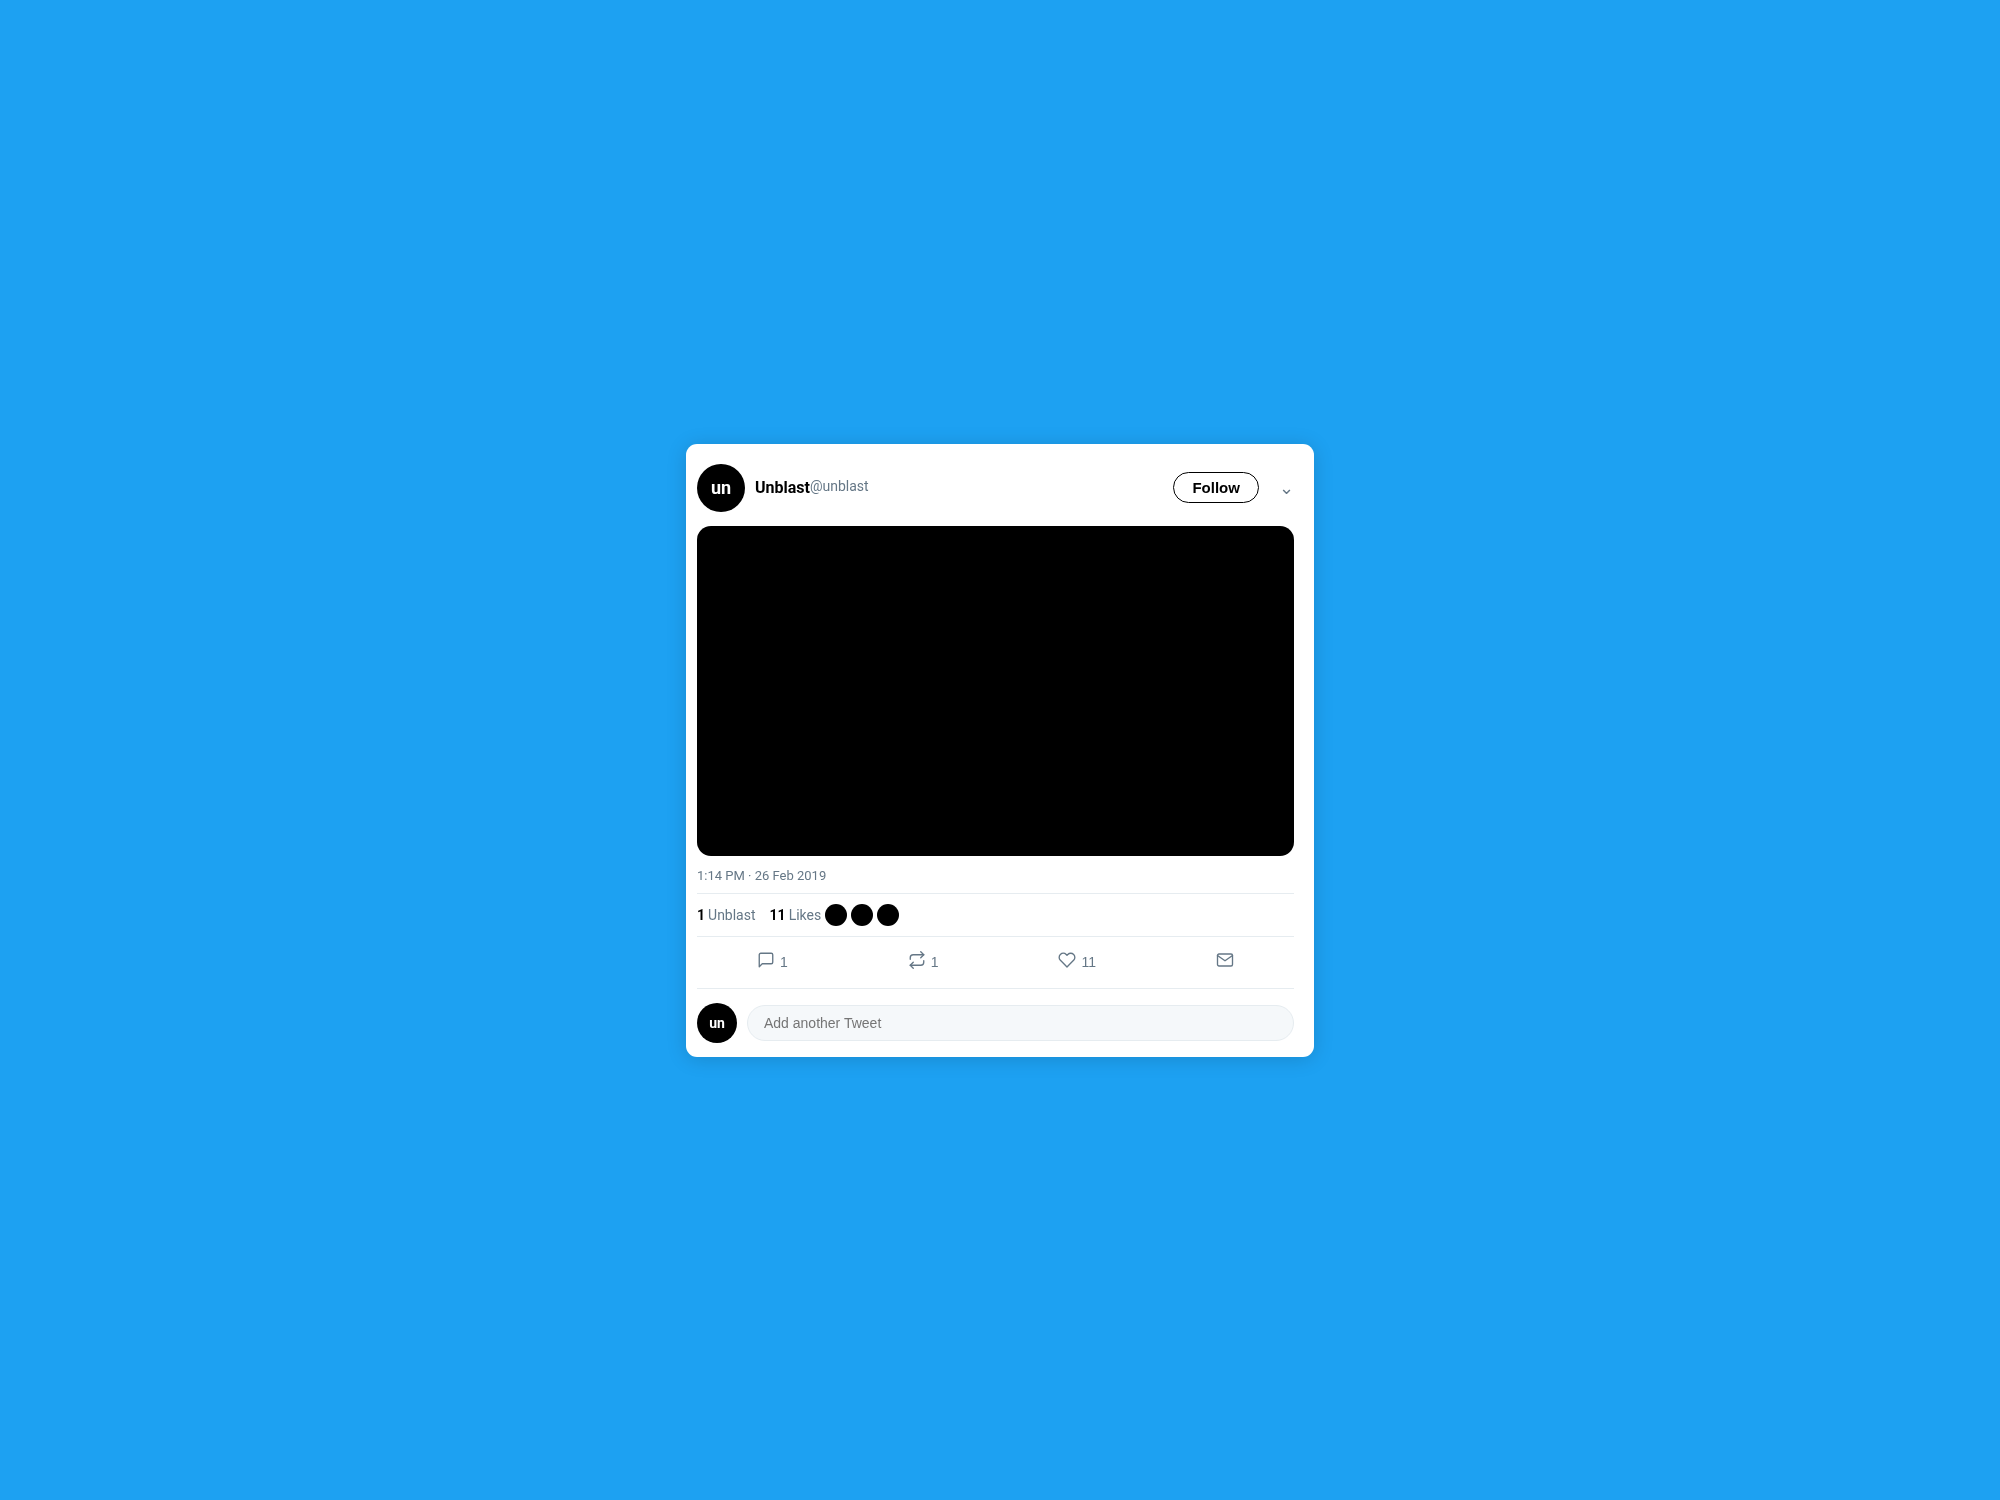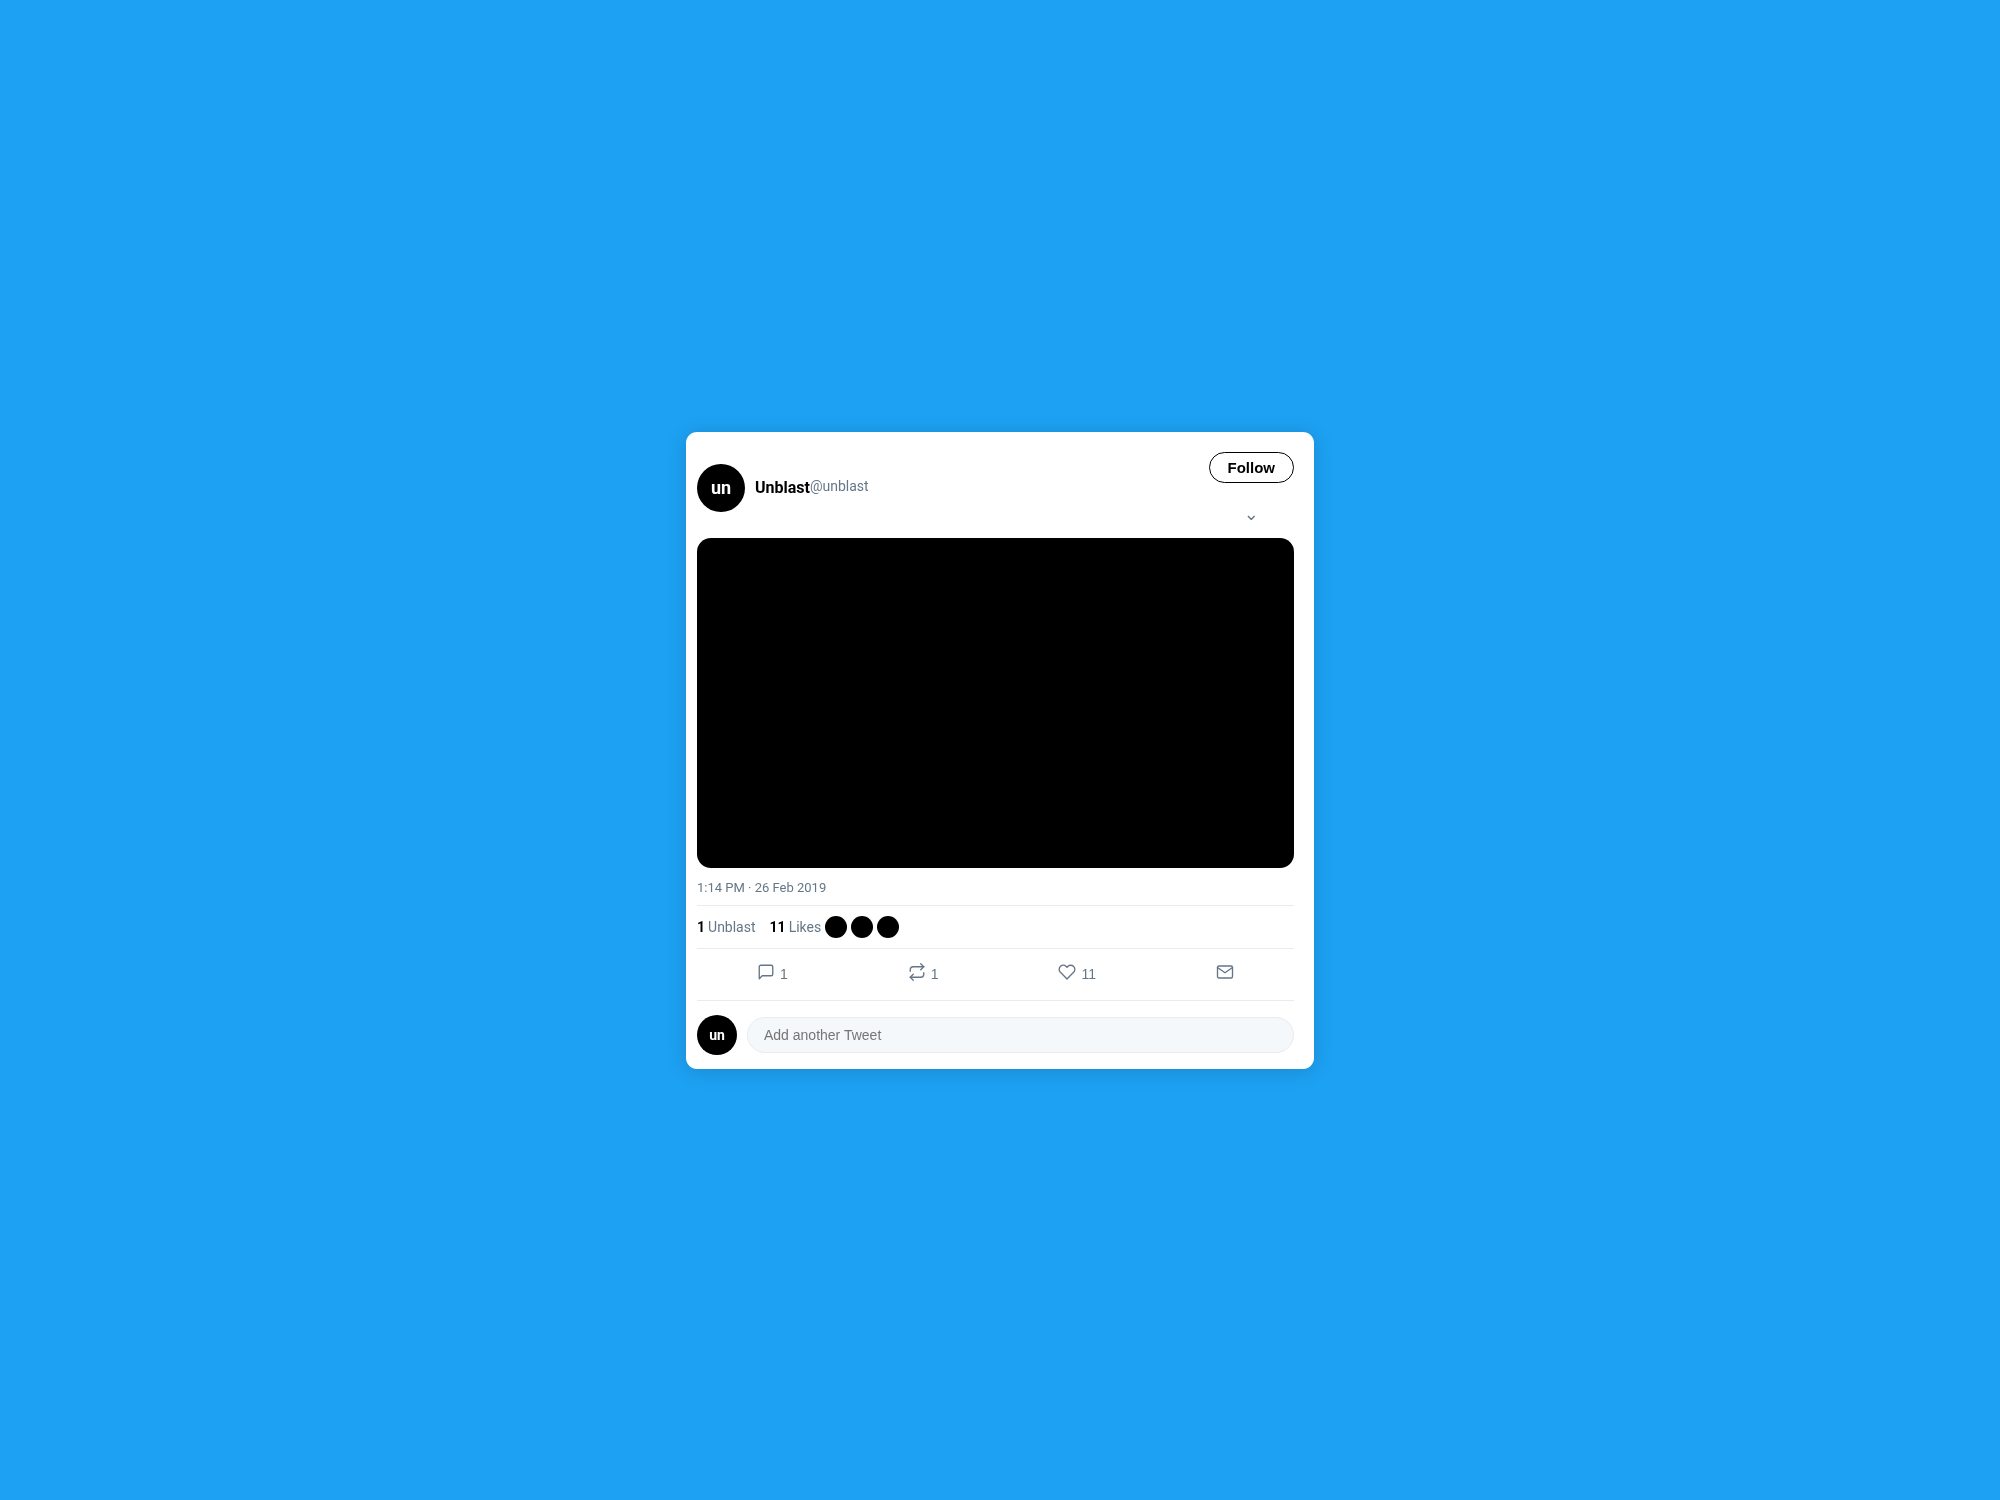--- a/index.html
+++ b/index.html
@@ -68,21 +68,20 @@
 
     .user-handle {
       font-size: 14px;
       color: #657786;
     }
 
     .tweet-header-right {
       display: flex;
       align-items: center;
       gap: 20px;
-      flex-direction: column;
     }
 
     .follow-button {
       border: 1.5px solid #000000;
       border-radius: 50px;
       background: transparent;
       padding: 6px 18px;
       font-size: 15px;
       font-weight: 700;
       cursor: pointer;

